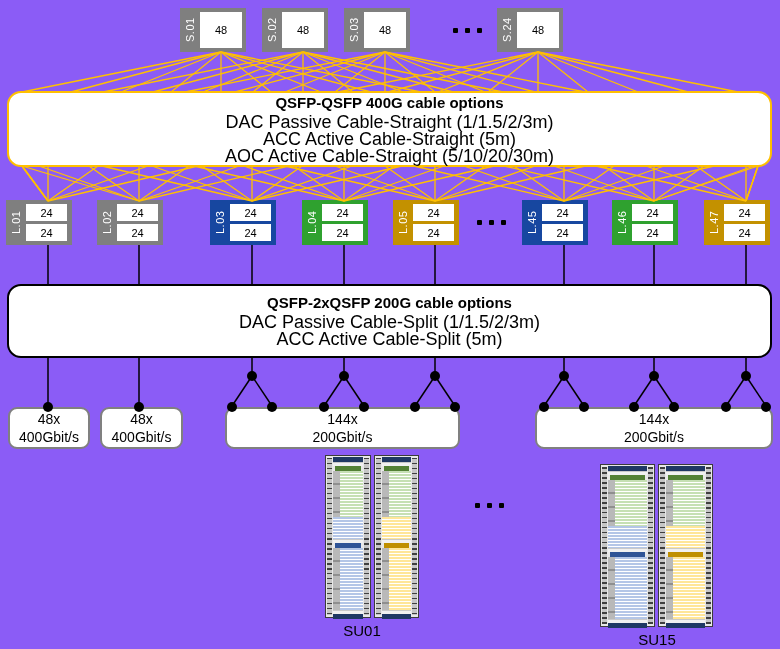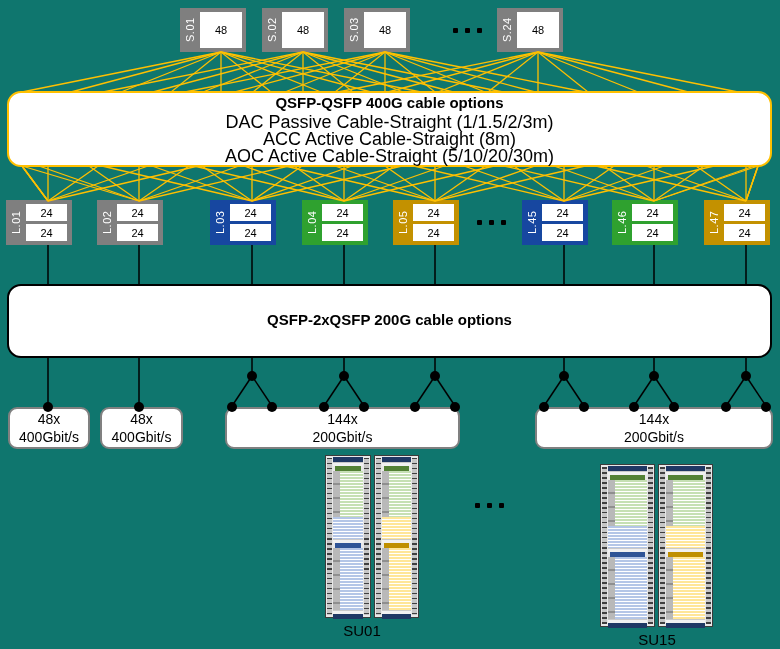--- a/index.html
+++ b/index.html
@@ -1,18 +1,18 @@
 <!DOCTYPE html>
 <html style="--gray: #7f7f7f; --blue: #1747a0; --green: #2fa12f; --gold: #c39100; --yellow: #ffc000; --navy: #1f3864; --railGray: #c6c6c6; --lightGreen: #c6e0b4; --darkGreen: #538135; --lightBlue: #b4c6e7; --darkBlue: #2f5496; --lightGold: #ffe699; --darkGold: #bf8f00;"><head>
 <meta charset="utf-8">
 <style>
   * { margin:0; padding:0; box-sizing:border-box; }
   html,body { background:#fff; }
   body { font-family:"Liberation Sans", sans-serif; }
-  #canvas { position:relative; width:780px; height:649px; background:#0f766e; overflow:hidden; }
+  #canvas { position:relative; width:780px; height:649px; background:#8b5cf6; overflow:hidden; }
   #wires { position:absolute; inset:0; z-index:5; pointer-events:none; }
 
   .node { position:absolute; z-index:1; }
   .vlabel {
     position:absolute; left:0; top:0; bottom:0; width:20px;
     display:flex; align-items:center; justify-content:center;
     writing-mode:vertical-rl; transform:rotate(180deg);
     color:#fff; font-size:11px; letter-spacing:.5px;
   }
   .portbox {
@@ -232,21 +232,21 @@
   <div class="dots" id="spine-ellipsis" style="left:453px; top:28px;">
       <i></i>
       <i></i>
       <i></i>
     </div>
 
   <div class="cable-box" id="cable400" style="left:7px; top:91px; width:765px; height:76px;">
     <div class="cb-title">QSFP-QSFP 400G cable options</div>
     <div id="cable400-lines">
         <div class="cb-line">DAC Passive Cable-Straight (1/1.5/2/3m)</div>
-        <div class="cb-line">ACC Active Cable-Straight (8m)</div>
+        <div class="cb-line">ACC Active Cable-Straight (5m)</div>
         <div class="cb-line">AOC Active Cable-Straight (5/10/20/30m)</div>
       </div>
   </div>
 
   <div id="leaves">
       <div class="node leaf" style="left: 6px; top: 200px; width: 66px; height: 45px; background: rgb(127, 127, 127);">
         <span class="vlabel">L.01</span>
         <div class="portbox port1">24</div>
         <div class="portbox port2">24</div>
       </div>
@@ -287,20 +287,24 @@
       </div>
     </div>
   <div class="dots" id="leaf-ellipsis" style="left:477px; top:220px;">
       <i></i>
       <i></i>
       <i></i>
     </div>
 
   <div class="cable-box" id="cable200" style="left:7px; top:284px; width:765px; height:74px;">
     <div class="cb-title">QSFP-2xQSFP 200G cable options</div>
+    <div id="cable200-lines">
+        <div class="cb-line">DAC Passive Cable-Split (1/1.5/2/3m)</div>
+        <div class="cb-line">ACC Active Cable-Split (5m)</div>
+      </div>
   </div>
 
   <div id="uplinks">
       <div class="uplink" style="left: 8px; top: 407px; width: 82px; height: 42px;">
         <div>48x</div>
         <div>400Gbit/s</div>
       </div>
       <div class="uplink" style="left: 100px; top: 407px; width: 83px; height: 42px;">
         <div>48x</div>
         <div>400Gbit/s</div>

